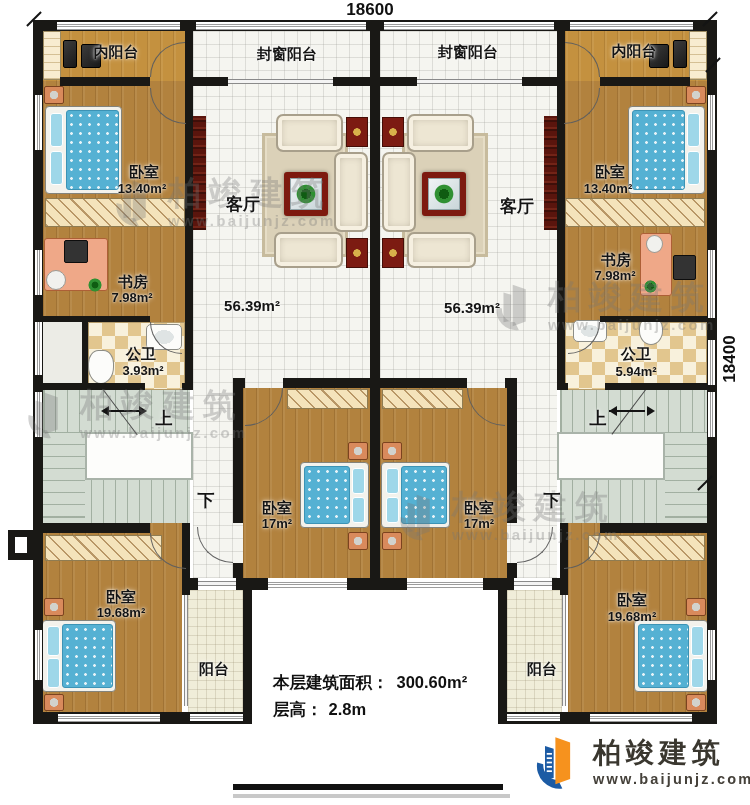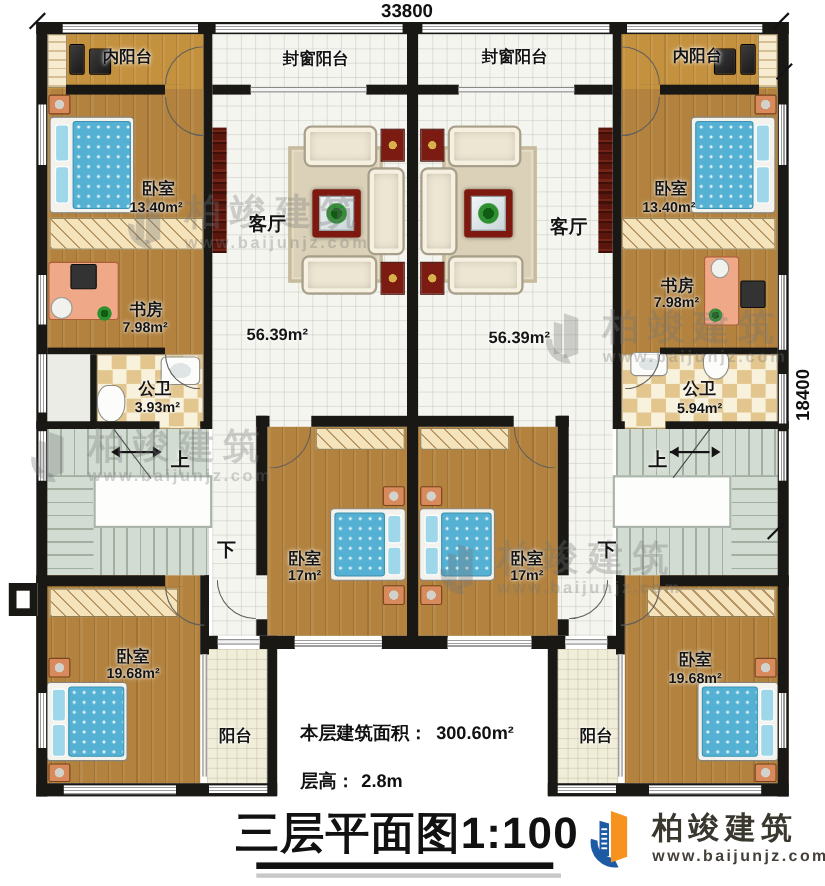--- a/index.html
+++ b/index.html
@@ -368,34 +368,33 @@
   <div class="lbl" style="left:636px;top:354px">公卫</div>
   <div class="lbl sm" style="left:636px;top:371px">5.94m²</div>
   <div class="lbl lg" style="left:598px;top:418px">上</div>
   <div class="lbl lg" style="left:552px;top:500px">下</div>
   <div class="lbl" style="left:479px;top:508px">卧室</div>
   <div class="lbl sm" style="left:479px;top:523px">17m²</div>
   <div class="lbl" style="left:632px;top:600px">卧室</div>
   <div class="lbl sm" style="left:632px;top:616px">19.68m²</div>
   <div class="lbl" style="left:542px;top:669px">阳台</div>
 
-  <div class="dimtxt" style="left:330px;top:0px;width:80px">33800</div>
+  <div class="dimtxt" style="left:330px;top:0px;width:80px">18600</div>
   <div class="dimtxt" style="left:684px;top:350px;width:90px;height:18px;transform:rotate(-90deg)">18400</div>
   <div class="tick" style="left:24px;top:18px"></div>
   <div class="tick" style="left:700px;top:18px"></div>
   <div class="tick" style="left:703px;top:64px"></div>
   <div class="tick" style="left:695px;top:482px"></div>
 
-  <div class="ftline" style="left:273px;top:656px">
+  <div class="ftline" style="left:273px;top:672px">
     <span>本层建筑面积：</span><span style="margin-left:8px">300.60m²</span>
   </div>
   <div class="ftline" style="left:273px;top:699px">
     <span>层高：</span><span style="margin-left:6px">2.8m</span>
   </div>
-  <div id="title">三层平面图1:100</div>
   <div style="position:absolute;left:233px;top:784px;width:270px;height:6px;background:#111"></div>
   <div style="position:absolute;left:233px;top:794px;width:277px;height:4px;background:#c8c8c8"></div>
 
   <div id="brand">
     <svg width="52" height="57" viewBox="0 0 60 64">
       <path d="M6 32 A26 26 0 0 0 35 62 L30 52 A17 17 0 0 1 13 34 Z" fill="#1c5ba4"></path>
       <path d="M27 3 L44 9 L44 51 L27 57 Z" fill="#f6921e"></path>
       <path d="M15 13 L25 16 L25 50 L15 52 Z" fill="#1c5ba4"></path>
       <g fill="#ffffff">
         <rect x="17" y="21" width="6" height="2"></rect>

